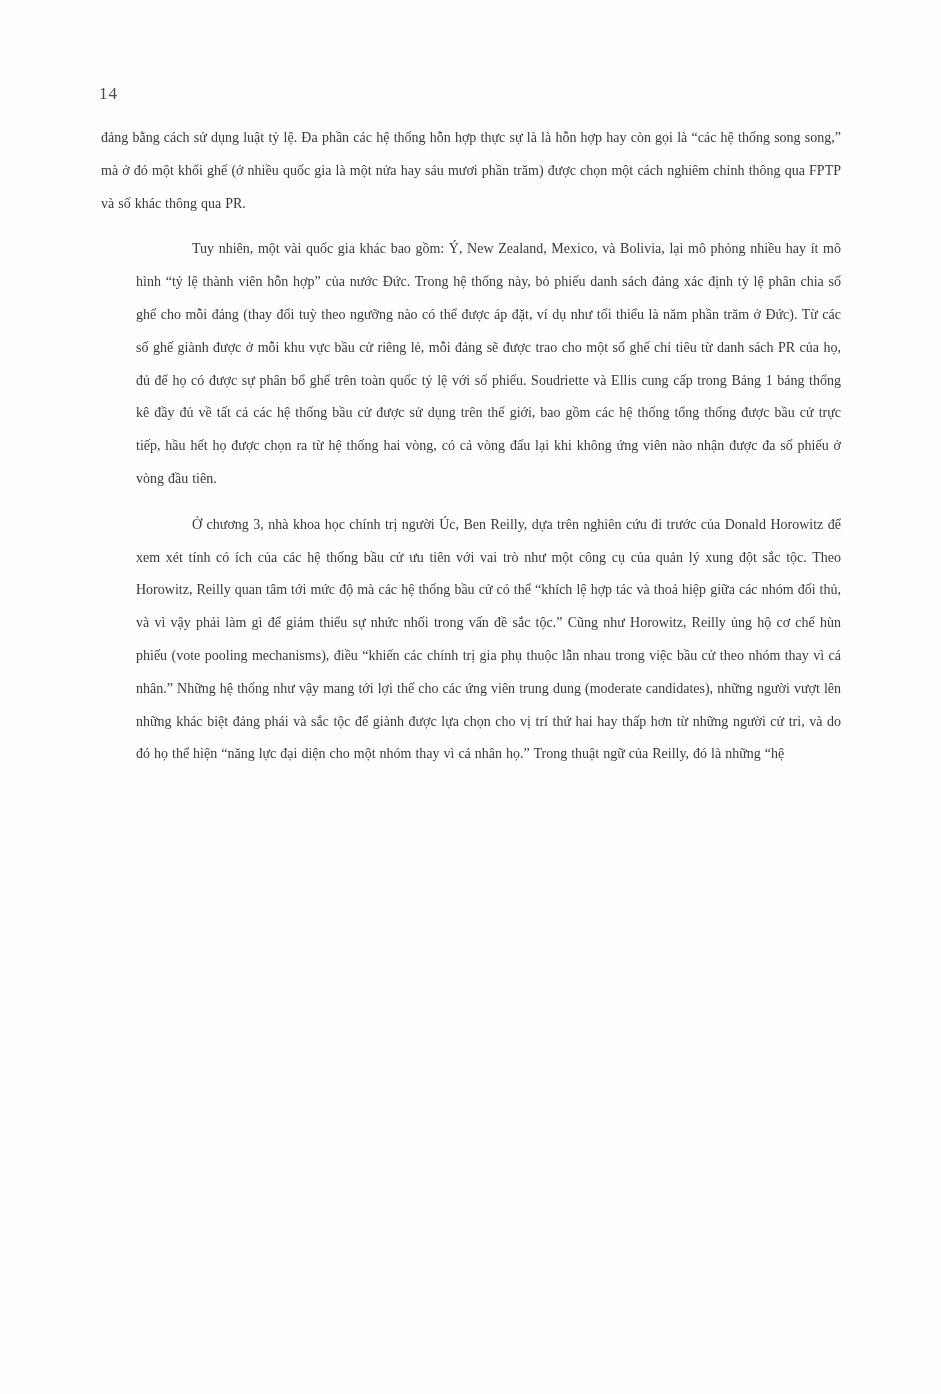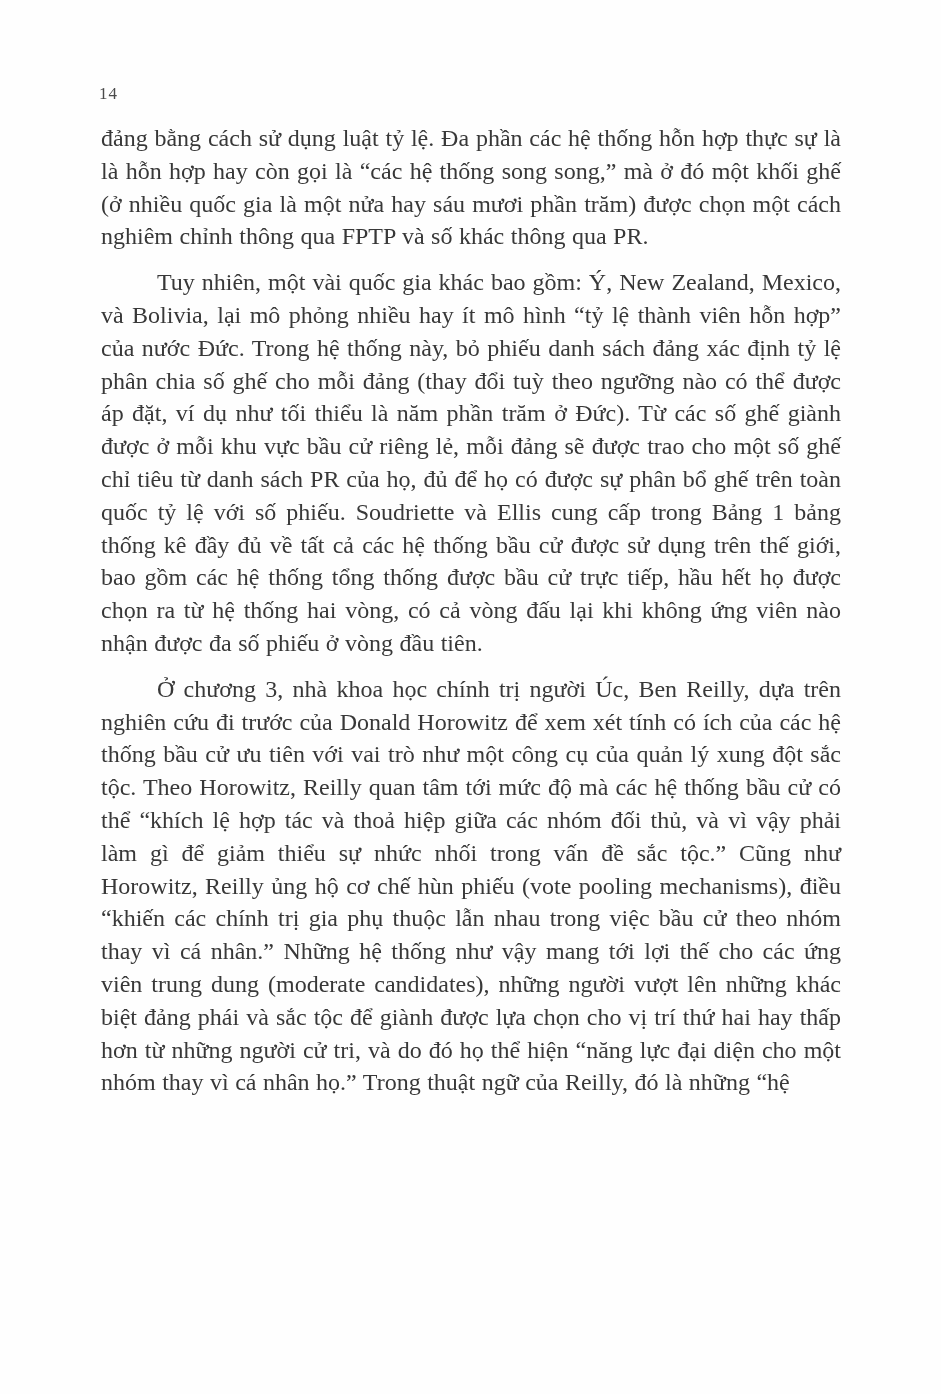--- a/index.html
+++ b/index.html
@@ -22,32 +22,33 @@
     top: 84px;
     font-size: 17px;
     letter-spacing: 1px;
     color: #4a4a4a;
   }
   .text-block {
     position: absolute;
     left: 101px;
     top: 122px;
     width: 740px;
-    font-size: 24px;
+    font-size: 14px;
     line-height: 32.8px;
     text-align: justify;
     text-justify: inter-word;
     word-spacing: 0.5px;
   }
   .text-block p {
     margin: 0 0 13px 0;
     padding: 0;
   }
   .text-block p.indent {
     text-indent: 56px;
+    margin-left: 35px;
   }
   .text-block .italic {
   }
 </style>
 </head>
 <body>
 
 <div class="page">
   <div class="page-number">14</div>
   <div class="text-block">

